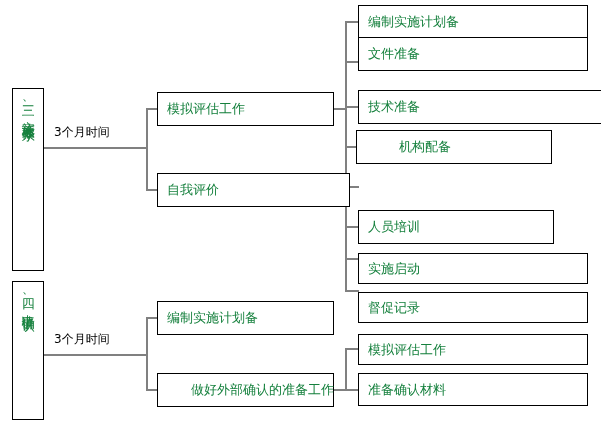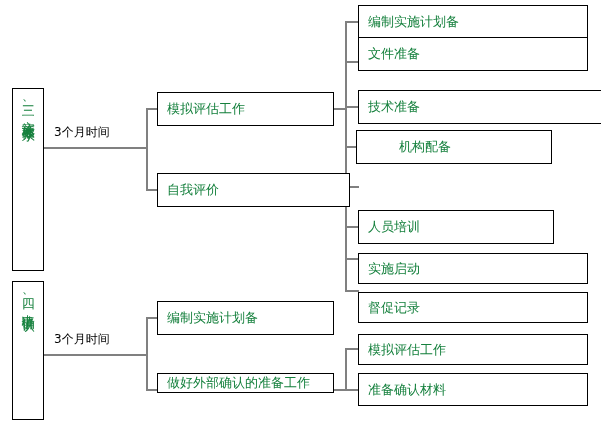--- a/index.html
+++ b/index.html
@@ -128,21 +128,21 @@
   </div>
 
   <div class="box h" style="left:157px; top:173px; width:193px; height:34px;">
     <span class="box-label">自我评价</span>
   </div>
 
   <div class="box h" style="left:157px; top:301px; width:177px; height:34px;">
     <span class="box-label">编制实施计划备</span>
   </div>
 
-  <div class="box h" style="left:157px; top:373px; width:177px; height:20px;">
+  <div class="box h" style="left:157px; top:373px; width:177px; height:34px;padding-left:24px;">
     <span class="box-label">做好外部确认的准备工作</span>
   </div>
 
   <div class="box h" style="left:358px; top:5px; width:230px; height:34px;">
     <span class="box-label">编制实施计划备</span>
   </div>
 
   <div class="box h" style="left:358px; top:37px; width:230px; height:34px;">
     <span class="box-label">文件准备</span>
   </div>

